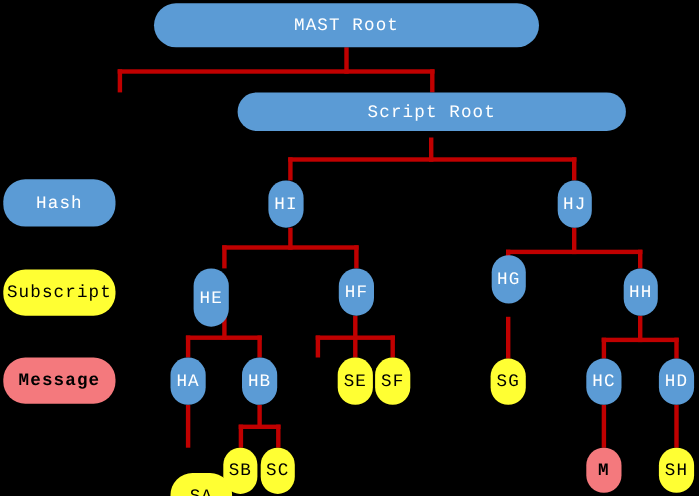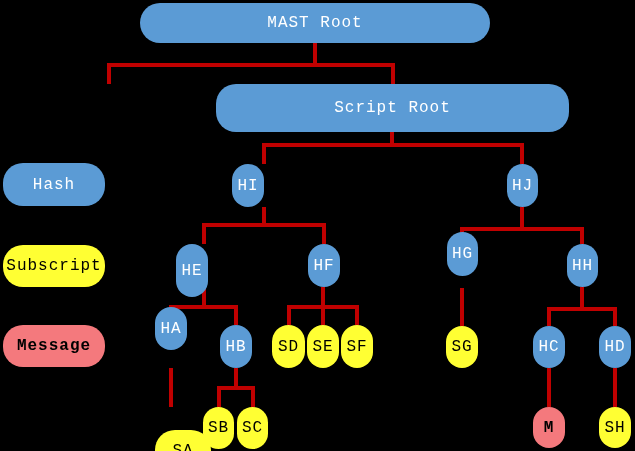--- a/index.html
+++ b/index.html
@@ -67,37 +67,36 @@
 
   <div class="v" style="left:169px;top:368px;height:39px"></div>
   <div class="v" style="left:234px;top:368px;height:22px"></div>
   <div class="h" style="left:217px;top:386px;width:38px"></div>
   <div class="v" style="left:217px;top:386px;height:21px"></div>
   <div class="v" style="left:251px;top:386px;height:21px"></div>
   <div class="v" style="left:547px;top:368px;height:39px"></div>
   <div class="v" style="left:613px;top:368px;height:39px"></div>
 
   <div class="node blue" style="left:140px;top:3px;width:350px;height:40px">MAST Root</div>
-  <div class="node blue" style="left:216px;top:84px;width:353px;height:48px">Script Root</div>
+  <div class="node blue" style="left:216px;top:84px;width:353px;height:35px">Script Root</div>
 
   <div class="node blue" style="left:3px;top:163px;width:102px;height:43px">Hash</div>
   <div class="node yellow" style="left:3px;top:245px;width:102px;height:42px">Subscript</div>
   <div class="node pink" style="left:3px;top:325px;width:102px;height:42px">Message</div>
 
-  <div class="node blue" style="left:232px;top:164px;width:32px;height:43px">HI</div>
+  <div class="node blue" style="left:244px;top:164px;width:32px;height:43px">HI</div>
   <div class="node blue" style="left:507px;top:164px;width:31px;height:43px">HJ</div>
 
   <div class="node blue" style="left:176px;top:244px;width:32px;height:53px">HE</div>
   <div class="node blue" style="left:308px;top:244px;width:32px;height:43px">HF</div>
   <div class="node blue" style="left:447px;top:232px;width:31px;height:44px">HG</div>
   <div class="node blue" style="left:567px;top:244px;width:31px;height:43px">HH</div>
 
-  <div class="node blue" style="left:155px;top:307px;width:32px;height:43px">HA</div>
+  <div class="node blue" style="left:155px;top:325px;width:32px;height:43px">HA</div>
   <div class="node blue" style="left:220px;top:325px;width:32px;height:43px">HB</div>
-  <div class="node yellow" style="left:272px;top:325px;width:33px;height:43px">SD</div>
   <div class="node yellow" style="left:307px;top:325px;width:32px;height:43px">SE</div>
   <div class="node yellow" style="left:341px;top:325px;width:32px;height:43px">SF</div>
   <div class="node yellow" style="left:446px;top:326px;width:32px;height:42px">SG</div>
   <div class="node blue" style="left:533px;top:326px;width:32px;height:42px">HC</div>
   <div class="node blue" style="left:599px;top:326px;width:32px;height:42px">HD</div>
 
   <div class="node yellow" style="left:155px;top:430px;width:56px;height:42px">SA</div>
   <div class="node yellow" style="left:203px;top:407px;width:31px;height:42px">SB</div>
   <div class="node yellow" style="left:237px;top:407px;width:31px;height:42px">SC</div>
   <div class="node pink" style="left:533px;top:407px;width:32px;height:41px">M</div>

